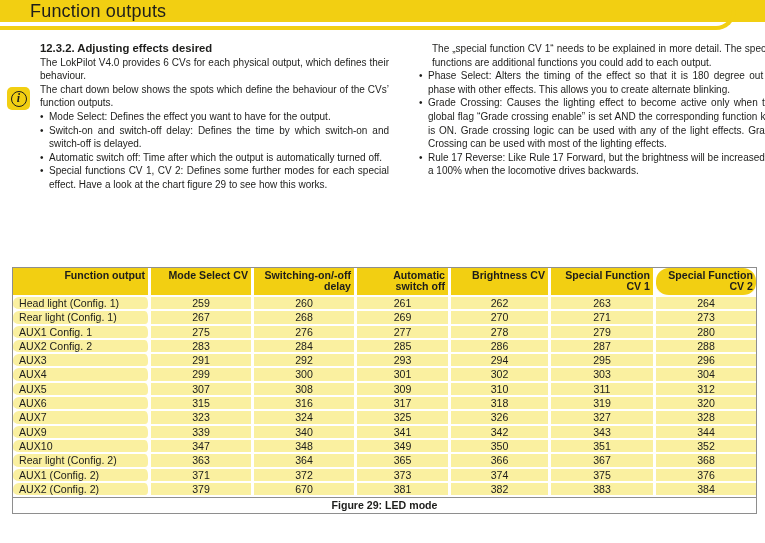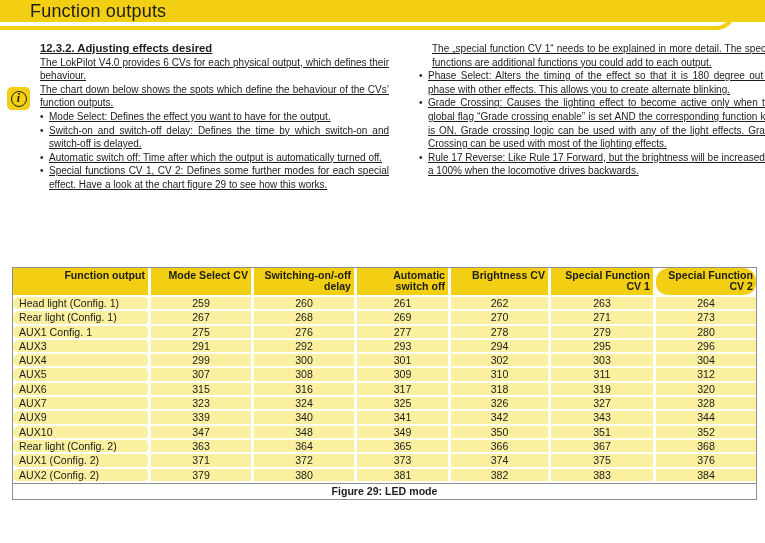--- a/index.html
+++ b/index.html
@@ -1,17 +1,17 @@
 <!DOCTYPE html>
 <html lang="en" style="--brand-yellow: #F2CF12; --row-yellow: #FAF0A0; --text-dark: #1D1D1B; --table-border-gray: #8E8E8E;"><head>
 <meta charset="utf-8">
 <style>
   html,body{margin:0;padding:0;background:#fff;}
   .page{position:relative;width:765px;height:543px;overflow:hidden;background:#fff;
-        font-family:"Liberation Sans",sans-serif;color:var(--text-dark,#1d1d1b);text-decoration:underline;}
+        font-family:"Liberation Sans",sans-serif;color:var(--text-dark,#1d1d1b);}
 
   
   .titlebar{position:relative;height:30px;}
   .titlebar-bg{position:absolute;left:0;top:0;right:0;height:22px;background:var(--brand-yellow,#F2CF12);}
   .titlebar-underline{position:absolute;left:0;top:10px;width:736px;height:20px;box-sizing:border-box;
         border-right:4px solid var(--brand-yellow,#F2CF12);
         border-bottom:4px solid var(--brand-yellow,#F2CF12);
         border-bottom-right-radius:20px;}
   .title{position:absolute;left:30px;top:1px;margin:0;font-size:18px;font-weight:400;letter-spacing:.2px;}
 
@@ -132,20 +132,29 @@
         <tr>
           <td class="label-cell">AUX1 Config. 1</td>
           <td class="num-cell">275</td>
           <td class="num-cell">276</td>
           <td class="num-cell">277</td>
           <td class="num-cell">278</td>
           <td class="num-cell">279</td>
           <td class="num-cell">280</td>
         </tr>
         <tr>
+          <td class="label-cell">AUX2 Config. 2</td>
+          <td class="num-cell">283</td>
+          <td class="num-cell">284</td>
+          <td class="num-cell">285</td>
+          <td class="num-cell">286</td>
+          <td class="num-cell">287</td>
+          <td class="num-cell">288</td>
+        </tr>
+        <tr>
           <td class="label-cell">AUX3</td>
           <td class="num-cell">291</td>
           <td class="num-cell">292</td>
           <td class="num-cell">293</td>
           <td class="num-cell">294</td>
           <td class="num-cell">295</td>
           <td class="num-cell">296</td>
         </tr>
         <tr>
           <td class="label-cell">AUX4</td>
@@ -215,21 +224,21 @@
           <td class="num-cell">371</td>
           <td class="num-cell">372</td>
           <td class="num-cell">373</td>
           <td class="num-cell">374</td>
           <td class="num-cell">375</td>
           <td class="num-cell">376</td>
         </tr>
         <tr>
           <td class="label-cell">AUX2 (Config. 2)</td>
           <td class="num-cell">379</td>
-          <td class="num-cell">380</td>
+          <td class="num-cell">670</td>
           <td class="num-cell">381</td>
           <td class="num-cell">382</td>
           <td class="num-cell">383</td>
           <td class="num-cell">384</td>
         </tr>
       </tbody>
     <tfoot>
       <tr>
         <td colspan="7" class="caption-cell">Figure 29: LED mode</td>
       </tr>

